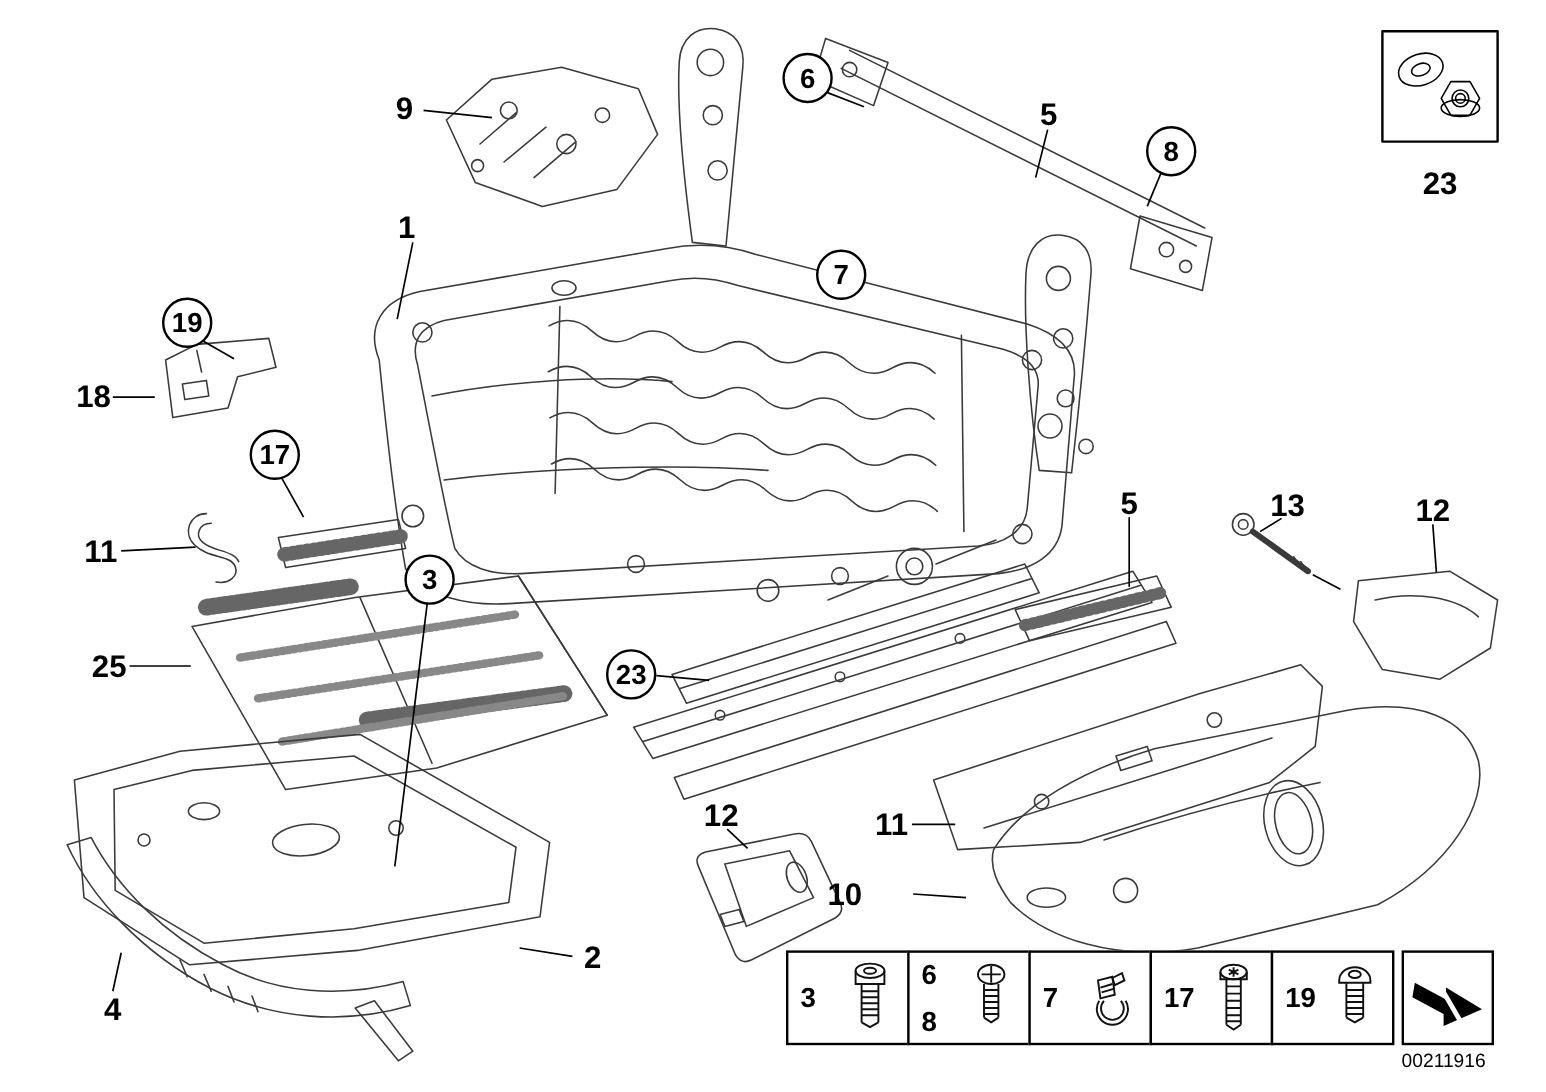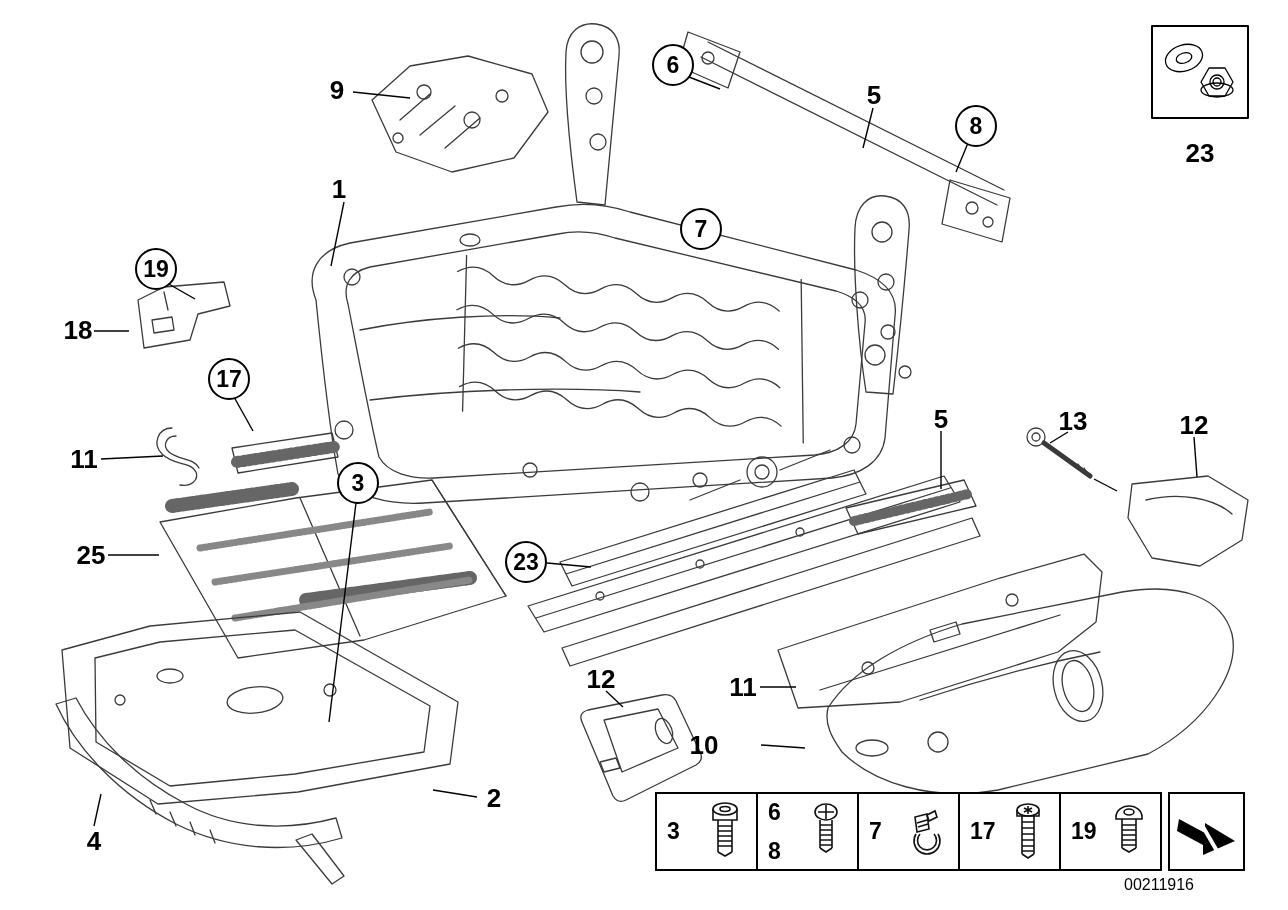--- a/index.html
+++ b/index.html
@@ -16,21 +16,21 @@
   .cell { width:103px; height:79px; border:2px solid #000; margin-left:-2px; background:#fff;
           display:flex; align-items:center; }
   .cell:first-child { margin-left:0; }
   .nums { display:flex; flex-direction:column; justify-content:center; gap:12px;
           padding-left:10px; font-weight:700; font-size:23px; }
   .licon { margin-left:auto; margin-right:9px; }
 
   .arrowbox { position:absolute; left:1168px; top:792px; width:77px; height:79px;
           border:2px solid #000; background:#fff; display:flex; align-items:center;
           justify-content:center; z-index:2; }
-  .diagno { position:absolute; left:1108px; top:876px; width:86px; text-align:right;
+  .diagno { position:absolute; left:1160px; top:876px; width:86px; text-align:center;
           font-size:16px; color:#000; z-index:2; }
 </style>
 </head>
 <body>
 
 <div class="stage">
 
   <svg class="art" viewBox="0 0 1288 910">
     <g stroke="#3a3a3a" stroke-width="1.3" fill="none" stroke-linejoin="round" stroke-linecap="round">
 

